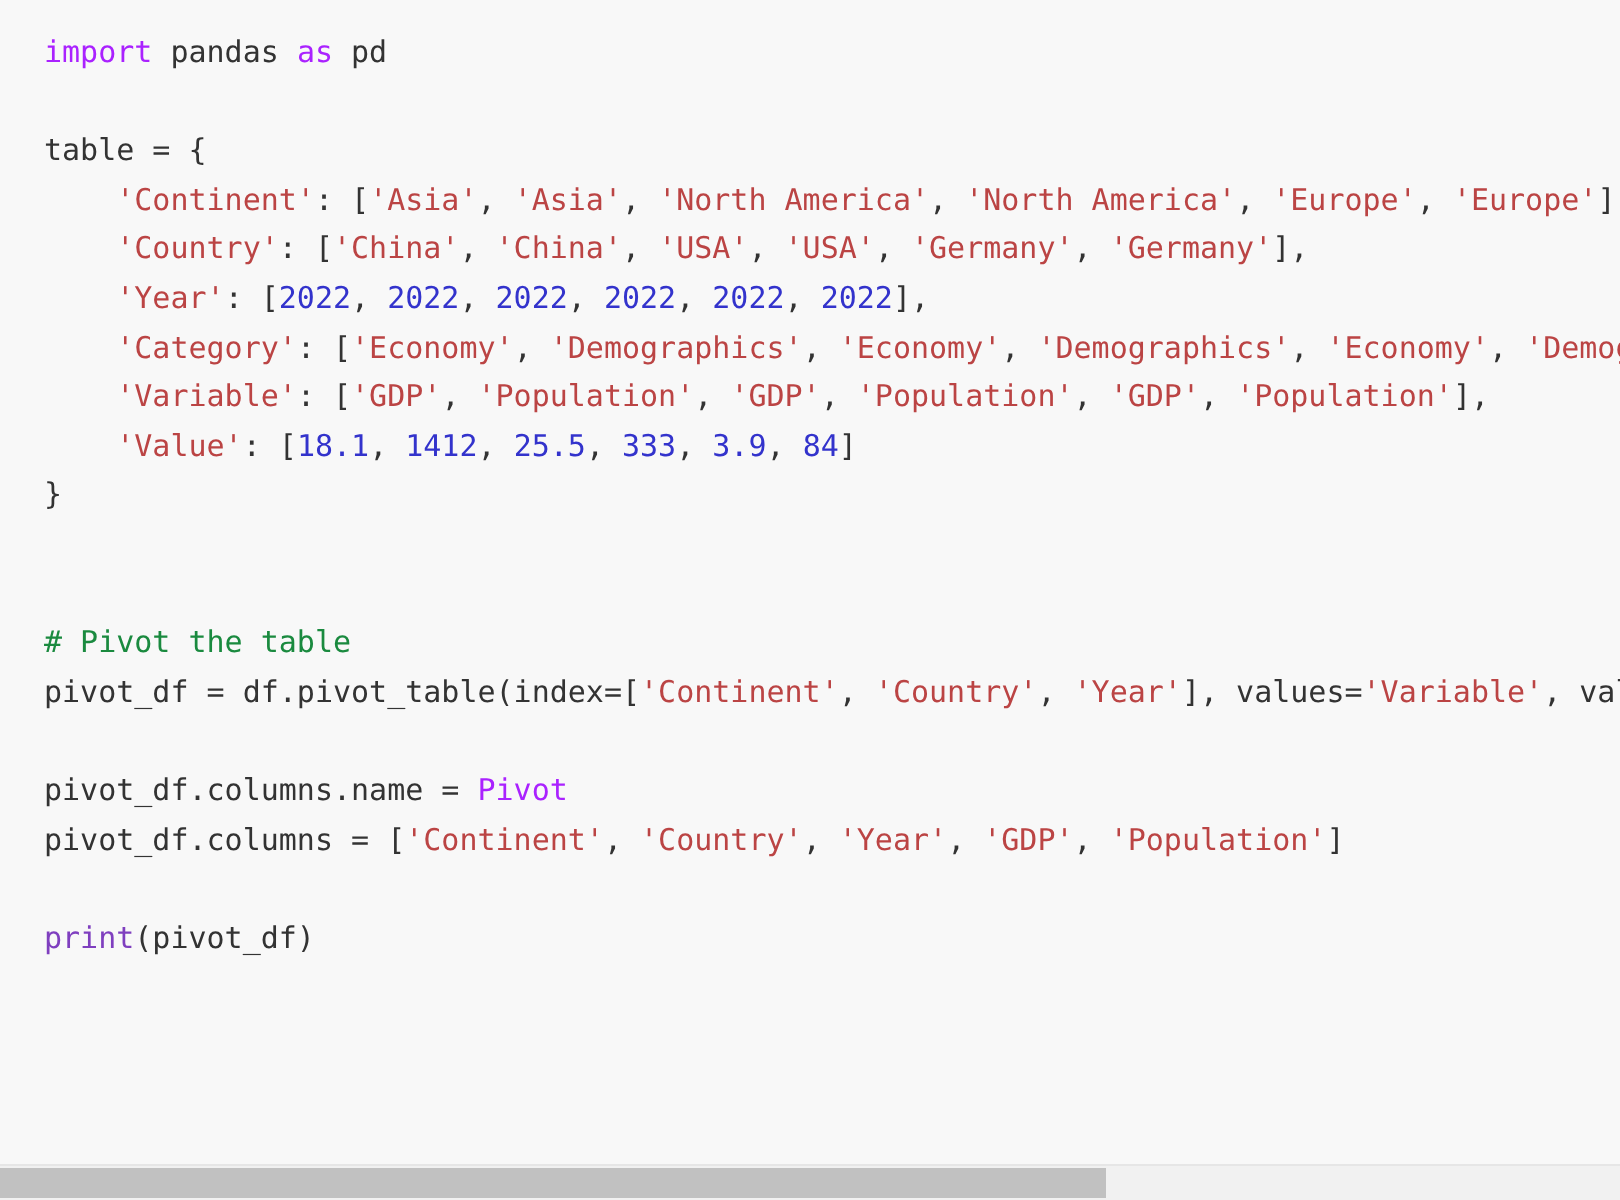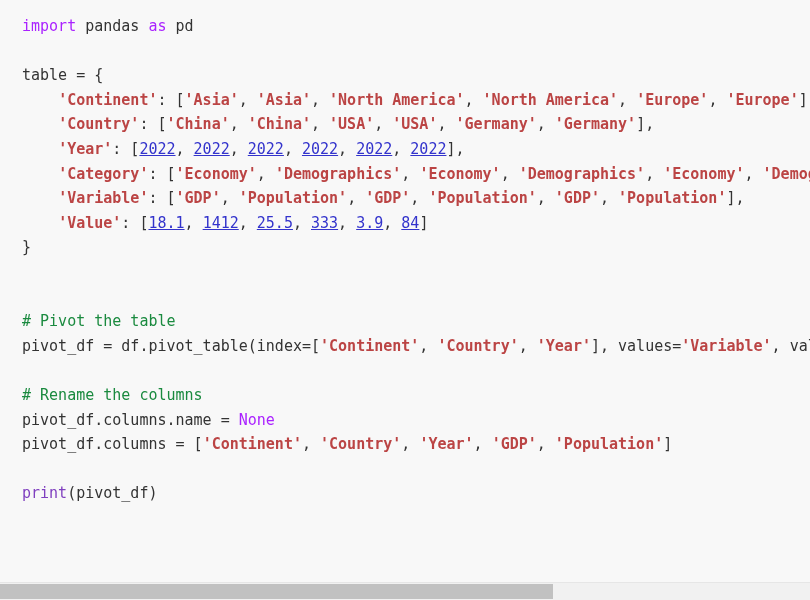--- a/index.html
+++ b/index.html
@@ -45,21 +45,21 @@
   }
   .line {
     display: block;
     white-space: pre;
     min-height: 24.6px;
   }
   .tok { white-space: pre; }
   .t-kw   { color: #aa22ff; font-weight: normal; }
   .t-bld  { color: #7f3fbf; text-align: center; }
   .t-str  { color: #bb4444; }
-  .t-num  { color: #3333cc; text-decoration: underline; }
+  .t-num  { color: #3333cc; }
   .t-cmt  { color: #1a8a3f; font-style: normal; }
   .t-txt  { color: #333333; }
 
   
   #hscrollbar {
     position: absolute;
     left: 0;
     bottom: 0;
     width: 810px;
     height: 18px;
@@ -78,43 +78,42 @@
   #hscroll-thumb {
     position: absolute;
     left: 0;
     top: 1px;
     height: 15px;
     width: 553px;
     background: #c1c1c1;
     border-radius: 0px;
   }
 </style>
-<style>.t-kw{color:#aa22ff;}.t-bld{color:#7f3fbf;}.t-str{color:#bb4444;font-weight:bold;}.t-num{color:#3333cc;}.t-cmt{color:#1a8a3f;}.t-txt{color:#333333;}</style></head>
+<style>.t-kw{color:#aa22ff;}.t-bld{color:#7f3fbf;}.t-str{color:#bb4444;}.t-num{color:#3333cc;}.t-cmt{color:#1a8a3f;}.t-txt{color:#333333;}</style></head>
 <body>
 
 <div id="code-block" style="background: #000000;">
 
   <div id="code-surface" style="background: rgb(248, 248, 248);">
     <pre class="code" id="code-text" style="color: rgb(51, 51, 51);"><span class="line"><span class="tok t-kw">import</span><span class="tok t-txt"> pandas </span><span class="tok t-kw">as</span><span class="tok t-txt"> pd</span>
 </span><span class="line">
 </span><span class="line"><span class="tok t-txt">table = {</span>
 </span><span class="line"><span class="tok t-txt">    </span><span class="tok t-str">'Continent'</span><span class="tok t-txt">: [</span><span class="tok t-str">'Asia'</span><span class="tok t-txt">, </span><span class="tok t-str">'Asia'</span><span class="tok t-txt">, </span><span class="tok t-str">'North America'</span><span class="tok t-txt">, </span><span class="tok t-str">'North America'</span><span class="tok t-txt">, </span><span class="tok t-str">'Europe'</span><span class="tok t-txt">, </span><span class="tok t-str">'Europe'</span><span class="tok t-txt">],</span>
 </span><span class="line"><span class="tok t-txt">    </span><span class="tok t-str">'Country'</span><span class="tok t-txt">: [</span><span class="tok t-str">'China'</span><span class="tok t-txt">, </span><span class="tok t-str">'China'</span><span class="tok t-txt">, </span><span class="tok t-str">'USA'</span><span class="tok t-txt">, </span><span class="tok t-str">'USA'</span><span class="tok t-txt">, </span><span class="tok t-str">'Germany'</span><span class="tok t-txt">, </span><span class="tok t-str">'Germany'</span><span class="tok t-txt">],</span>
 </span><span class="line"><span class="tok t-txt">    </span><span class="tok t-str">'Year'</span><span class="tok t-txt">: [</span><span class="tok t-num">2022</span><span class="tok t-txt">, </span><span class="tok t-num">2022</span><span class="tok t-txt">, </span><span class="tok t-num">2022</span><span class="tok t-txt">, </span><span class="tok t-num">2022</span><span class="tok t-txt">, </span><span class="tok t-num">2022</span><span class="tok t-txt">, </span><span class="tok t-num">2022</span><span class="tok t-txt">],</span>
 </span><span class="line"><span class="tok t-txt">    </span><span class="tok t-str">'Category'</span><span class="tok t-txt">: [</span><span class="tok t-str">'Economy'</span><span class="tok t-txt">, </span><span class="tok t-str">'Demographics'</span><span class="tok t-txt">, </span><span class="tok t-str">'Economy'</span><span class="tok t-txt">, </span><span class="tok t-str">'Demographics'</span><span class="tok t-txt">, </span><span class="tok t-str">'Economy'</span><span class="tok t-txt">, </span><span class="tok t-str">'Demographics'</span>
 </span><span class="line"><span class="tok t-txt">    </span><span class="tok t-str">'Variable'</span><span class="tok t-txt">: [</span><span class="tok t-str">'GDP'</span><span class="tok t-txt">, </span><span class="tok t-str">'Population'</span><span class="tok t-txt">, </span><span class="tok t-str">'GDP'</span><span class="tok t-txt">, </span><span class="tok t-str">'Population'</span><span class="tok t-txt">, </span><span class="tok t-str">'GDP'</span><span class="tok t-txt">, </span><span class="tok t-str">'Population'</span><span class="tok t-txt">],</span>
 </span><span class="line"><span class="tok t-txt">    </span><span class="tok t-str">'Value'</span><span class="tok t-txt">: [</span><span class="tok t-num">18.1</span><span class="tok t-txt">, </span><span class="tok t-num">1412</span><span class="tok t-txt">, </span><span class="tok t-num">25.5</span><span class="tok t-txt">, </span><span class="tok t-num">333</span><span class="tok t-txt">, </span><span class="tok t-num">3.9</span><span class="tok t-txt">, </span><span class="tok t-num">84</span><span class="tok t-txt">]</span>
 </span><span class="line"><span class="tok t-txt">}</span>
 </span><span class="line">
 </span><span class="line">
 </span><span class="line"><span class="tok t-cmt"># Pivot the table</span>
 </span><span class="line"><span class="tok t-txt">pivot_df = df.pivot_table(index=[</span><span class="tok t-str">'Continent'</span><span class="tok t-txt">, </span><span class="tok t-str">'Country'</span><span class="tok t-txt">, </span><span class="tok t-str">'Year'</span><span class="tok t-txt">], values=</span><span class="tok t-str">'Variable'</span><span class="tok t-txt">, values=</span>
 </span><span class="line">
-</span><span class="line"><span class="tok t-cmt"># Rename the columns</span>
-</span><span class="line"><span class="tok t-txt">pivot_df.columns.name = </span><span class="tok t-kw">None</span>
+</span><span class="line"><span class="tok t-txt">pivot_df.columns.name = </span><span class="tok t-kw">Pivot</span>
 </span><span class="line"><span class="tok t-txt">pivot_df.columns = [</span><span class="tok t-str">'Continent'</span><span class="tok t-txt">, </span><span class="tok t-str">'Country'</span><span class="tok t-txt">, </span><span class="tok t-str">'Year'</span><span class="tok t-txt">, </span><span class="tok t-str">'GDP'</span><span class="tok t-txt">, </span><span class="tok t-str">'Population'</span><span class="tok t-txt">]</span>
 </span><span class="line">
 </span><span class="line"><span class="tok t-bld">print</span><span class="tok t-txt">(pivot_df)</span>
 </span></pre>
   </div>
 
   <div id="hscrollbar">
     <div id="hscroll-track" style="background: rgb(241, 241, 241);"></div>
     <div id="hscroll-thumb" style="width: 553px; left: 0px; background: rgb(193, 193, 193);"></div>
   </div>

